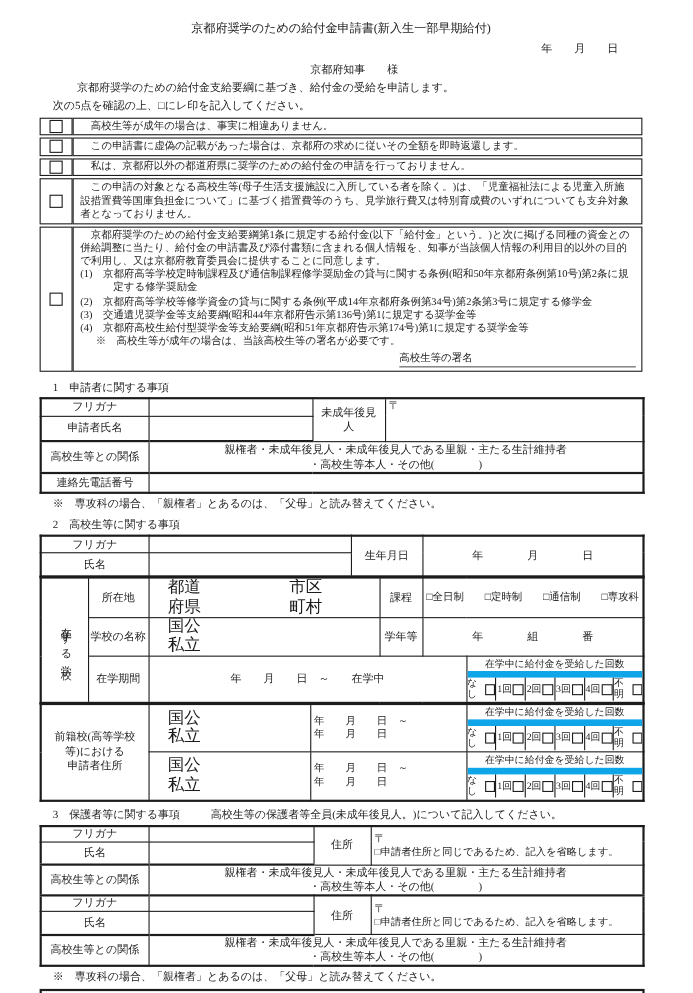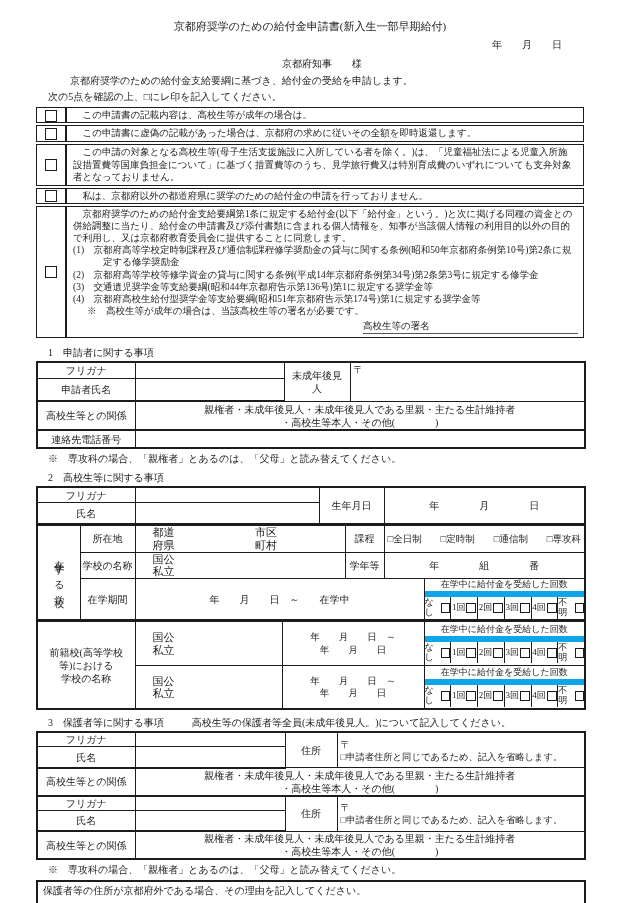--- a/index.html
+++ b/index.html
@@ -33,24 +33,24 @@
   .sig-row { margin:3px 0 2px 290px; width:215px; border-bottom:1.5px solid #555; padding-bottom:1px; }
 
   .sec-heading { margin:6px 0 2px 12px; }
   .note { margin:3px 0 3px 12px; }
 
   table.grid { border:2px solid #1c1c1c; }
   tr.tb > td { border-bottom-width:2px; }
   .stack { margin-top:-1px; }
 
   .vert { writing-mode:vertical-rl; text-orientation:upright; letter-spacing:3px; margin:0 auto; line-height:1; }
-  .hint { font-size:11px; line-height:1.15; display:inline-block; vertical-align:middle; }
+  .hint { font-size:15px; line-height:1.15; display:inline-block; vertical-align:middle; }
   .center { text-align:center; }
   .opts { display:flex; justify-content:space-between; font-size:9.5px; }
-  .period-val { text-align:center; font-size:9.5px; }
+  .period-val { font-size:9.5px; }
 
   td.cnt-td { padding:0; }
   .cnt { display:flex; flex-direction:column; height:100%; font-size:9px; line-height:1.1; }
   .cnt-h { text-align:center; border-bottom:6px solid #0ea5e9; padding:1px 0; }
   .cnt-r { display:flex; flex:1; }
   .cnt-c { flex:1; border-right:1px solid #1c1c1c; display:flex; flex-direction:row; justify-content:space-evenly; align-items:center; padding:1px 0; }
   .cnt-c:last-child { border-right:none; }
 
   .addr-cell { display:flex; flex-direction:column; justify-content:space-between; height:100%; padding:1px 3px; box-sizing:border-box; }
   .addr-cell .same { font-size:9.3px; }
@@ -70,33 +70,33 @@
   <div class="instruction">次の5点を確認の上、□にレ印を記入してください。</div>
 
   <table class="conf">
     <colgroup>
         <col style="width:30px">
         <col>
       </colgroup>
     <tbody>
         <tr style="height:15px">
       <td class="chk"><span class="bx lg"></span></td>
-      <td class="txt">　この申請書の記載内容は、高校生等が成年の場合は。</td>
+      <td class="txt">　高校生等が成年の場合は、事実に相違ありません。</td>
     </tr>
     <tr style="height:15px">
       <td class="chk"><span class="bx lg"></span></td>
       <td class="txt">　この申請書に虚偽の記載があった場合は、京都府の求めに従いその全額を即時返還します。</td>
     </tr>
+    <tr style="height:15px">
+      <td class="chk"><span class="bx lg"></span></td>
+      <td class="txt">　私は、京都府以外の都道府県に奨学のための給付金の申請を行っておりません。</td>
+    </tr>
     <tr style="height:42px">
       <td class="chk"><span class="bx lg"></span></td>
       <td class="txt">　この申請の対象となる高校生等(母子生活支援施設に入所している者を除く。)は、「児童福祉法による児童入所施設措置費等国庫負担金について」に基づく措置費等のうち、見学旅行費又は特別育成費のいずれについても支弁対象者となっておりません。</td>
-    </tr>
-    <tr style="height:15px">
-      <td class="chk"><span class="bx lg"></span></td>
-      <td class="txt">　私は、京都府以外の都道府県に奨学のための給付金の申請を行っておりません。</td>
     </tr>
     <tr>
       <td class="chk"><span class="bx lg"></span></td>
       <td class="txt">
         <div>　京都府奨学のための給付金支給要綱第1条に規定する給付金(以下「給付金」という。)と次に掲げる同種の資金との併給調整に当たり、給付金の申請書及び添付書類に含まれる個人情報を、知事が当該個人情報の利用目的以外の目的で利用し、又は京都府教育委員会に提供することに同意します。</div>
         <div class="hang">(1)　京都府高等学校定時制課程及び通信制課程修学奨励金の貸与に関する条例(昭和50年京都府条例第10号)第2条に規定する修学奨励金</div>
         <div class="hang">(2)　京都府高等学校等修学資金の貸与に関する条例(平成14年京都府条例第34号)第2条第3号に規定する修学金</div>
         <div class="hang">(3)　交通遺児奨学金等支給要綱(昭和44年京都府告示第136号)第1に規定する奨学金等</div>
         <div class="hang">(4)　京都府高校生給付型奨学金等支給要綱(昭和51年京都府告示第174号)第1に規定する奨学金等</div>
         <div class="hang" style="padding-left:44px;text-indent:-30px">※　高校生等が成年の場合は、当該高校生等の署名が必要です。</div>
@@ -246,21 +246,21 @@
     <colgroup>
         <col style="width:98px">
         <col style="width:147px">
         <col style="width:142px">
         <col style="width:161px">
       </colgroup>
     <tbody>
         <tr style="height:44px">
       <td rowspan="2" class="lbl pre">前籍校(高等学校
 等)における
-学校の名称</td>
+申請者住所</td>
       <td>
         <span class="hint pre" style="margin-left:14px">国公
 私立</span>
       </td>
       <td class="period-val pre">年　　月　　日　～
 年　　月　　日</td>
       <td class="cnt-td">
         <div class="cnt">
           <div class="cnt-h">在学中に給付金を受給した回数</div>
           <div class="cnt-r">

